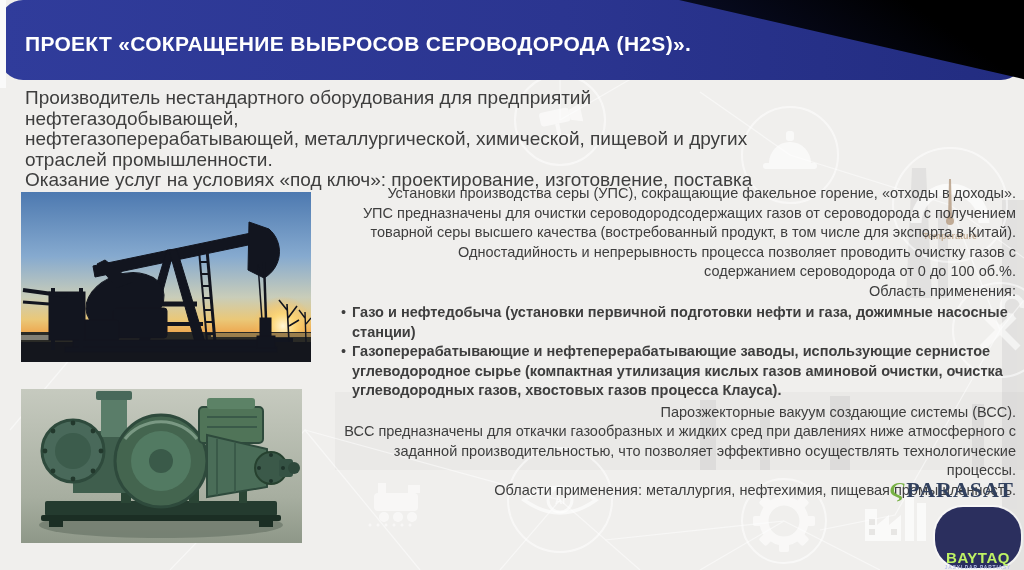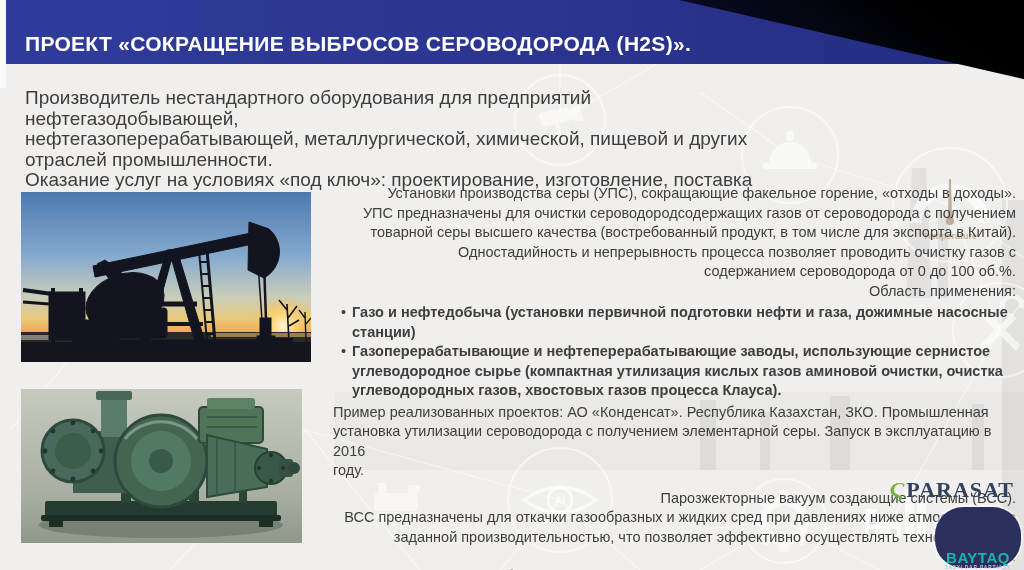--- a/index.html
+++ b/index.html
@@ -4,22 +4,22 @@
 <style>
   html,body{margin:0;padding:0;}
   body{width:1024px;height:570px;overflow:hidden;background:#e8e7e5;
        font-family:"Liberation Sans","DejaVu Sans",sans-serif;}
   .slide{position:relative;width:1024px;height:570px;background:#f0efed;overflow:hidden;}
 
   
   .wm{position:absolute;left:0;top:0;z-index:0;}
 
   
-  .header{position:absolute;left:0;top:0;width:1024px;height:64px;z-index:3;
-          background:linear-gradient(90deg,#303c9b 0%,#2b3590 55%,#222c80 100%);}
+  .header{position:absolute;left:0;top:0;width:1024px;height:80px;z-index:3;
+          background:linear-gradient(90deg,#303c9b 0%,#2b3590 55%,#222c80 100%);border-radius:23px;}
   .header-wedge{position:absolute;right:0;top:0;width:345px;height:88px;
           background:linear-gradient(215deg,#000 25%,#0b1030 95%);
           clip-path:polygon(0 0,100% 0,100% 90%);}
   .header-left-gap{position:absolute;left:0;top:0;width:6px;height:88px;background:#fafafa;}
   .title{position:absolute;left:25px;top:0;height:88px;display:flex;align-items:center;
          margin:0;color:#fff;font-size:21px;font-weight:700;letter-spacing:.3px;}
 
   
   .p{white-space:pre-line;margin:0;color:#3e3e3e;}
   .intro{position:absolute;left:25px;top:88px;width:760px;z-index:2;
@@ -41,21 +41,21 @@
 
   
   .parasat{position:absolute;right:10px;top:477px;z-index:4;display:flex;align-items:center;gap:2px;}
   .parasat-mark{color:#76b043;font-family:"Liberation Serif","DejaVu Serif",serif;
         font-size:22px;font-weight:700;font-style:italic;line-height:1;}
   .parasat-text{color:#32415e;font-family:"Liberation Serif","DejaVu Serif",serif;
         font-size:22px;font-weight:700;letter-spacing:1px;}
   .baytaq{position:absolute;left:935px;top:507px;width:86px;height:61px;z-index:4;
         background:#2b2f5e;border-radius:28px;display:flex;flex-direction:column;
         align-items:center;justify-content:center;box-shadow:0 0 0 2px rgba(255,255,255,.5);}
-  .baytaq-text{color:#14b8a6;font-size:15px;font-weight:800;letter-spacing:.5px;line-height:1.05;margin-top:44px;}
+  .baytaq-text{color:#bef264;font-size:15px;font-weight:800;letter-spacing:.5px;line-height:1.05;margin-top:44px;}
   .baytaq-sub{color:#b9c0e8;font-size:4.8px;font-weight:700;letter-spacing:.9px;}
   .baytaq svg{display:block;margin-bottom:1px;}
 </style>
 </head>
 <body>
 
 <div class="slide">
 
   <svg class="wm" width="1024" height="570" viewBox="0 0 1024 570">
 
@@ -338,23 +338,20 @@
         <span class="dot">•</span>
         <span class="bullet-text">Газо и нефтедобыча (установки первичной подготовки нефти и газа, дожимные насосные станции)</span>
       </div>
       <div class="bullet-row">
         <span class="dot">•</span>
         <span class="bullet-text">Газоперерабатывающие и нефтеперерабатывающие заводы, использующие сернистое
 углеводородное сырье (компактная утилизация кислых газов аминовой очистки, очистка
 углеводородных газов, хвостовых газов процесса Клауса).</span>
       </div>
     </div>
-    <p class="p example">Пример реализованных проектов: АО «Конденсат». Республика Казахстан, ЗКО. Промышленная
-установка утилизации сероводорода с получением элементарной серы. Запуск в эксплуатацию в 2016
-году.</p>
     <p class="p block">Парозжекторные вакуум создающие системы (ВСС).
 ВСС предназначены для откачки газообразных и жидких сред при давлениях ниже атмосферного с
 заданной производительностью, что позволяет эффективно осуществлять технологические
 процессы.
 Области применения: металлургия, нефтехимия, пищевая промышленность.</p>
   </div>
 
   <div class="parasat">
     <span class="parasat-mark">Ϛ</span>
     <span class="parasat-text">PARASAT</span>

